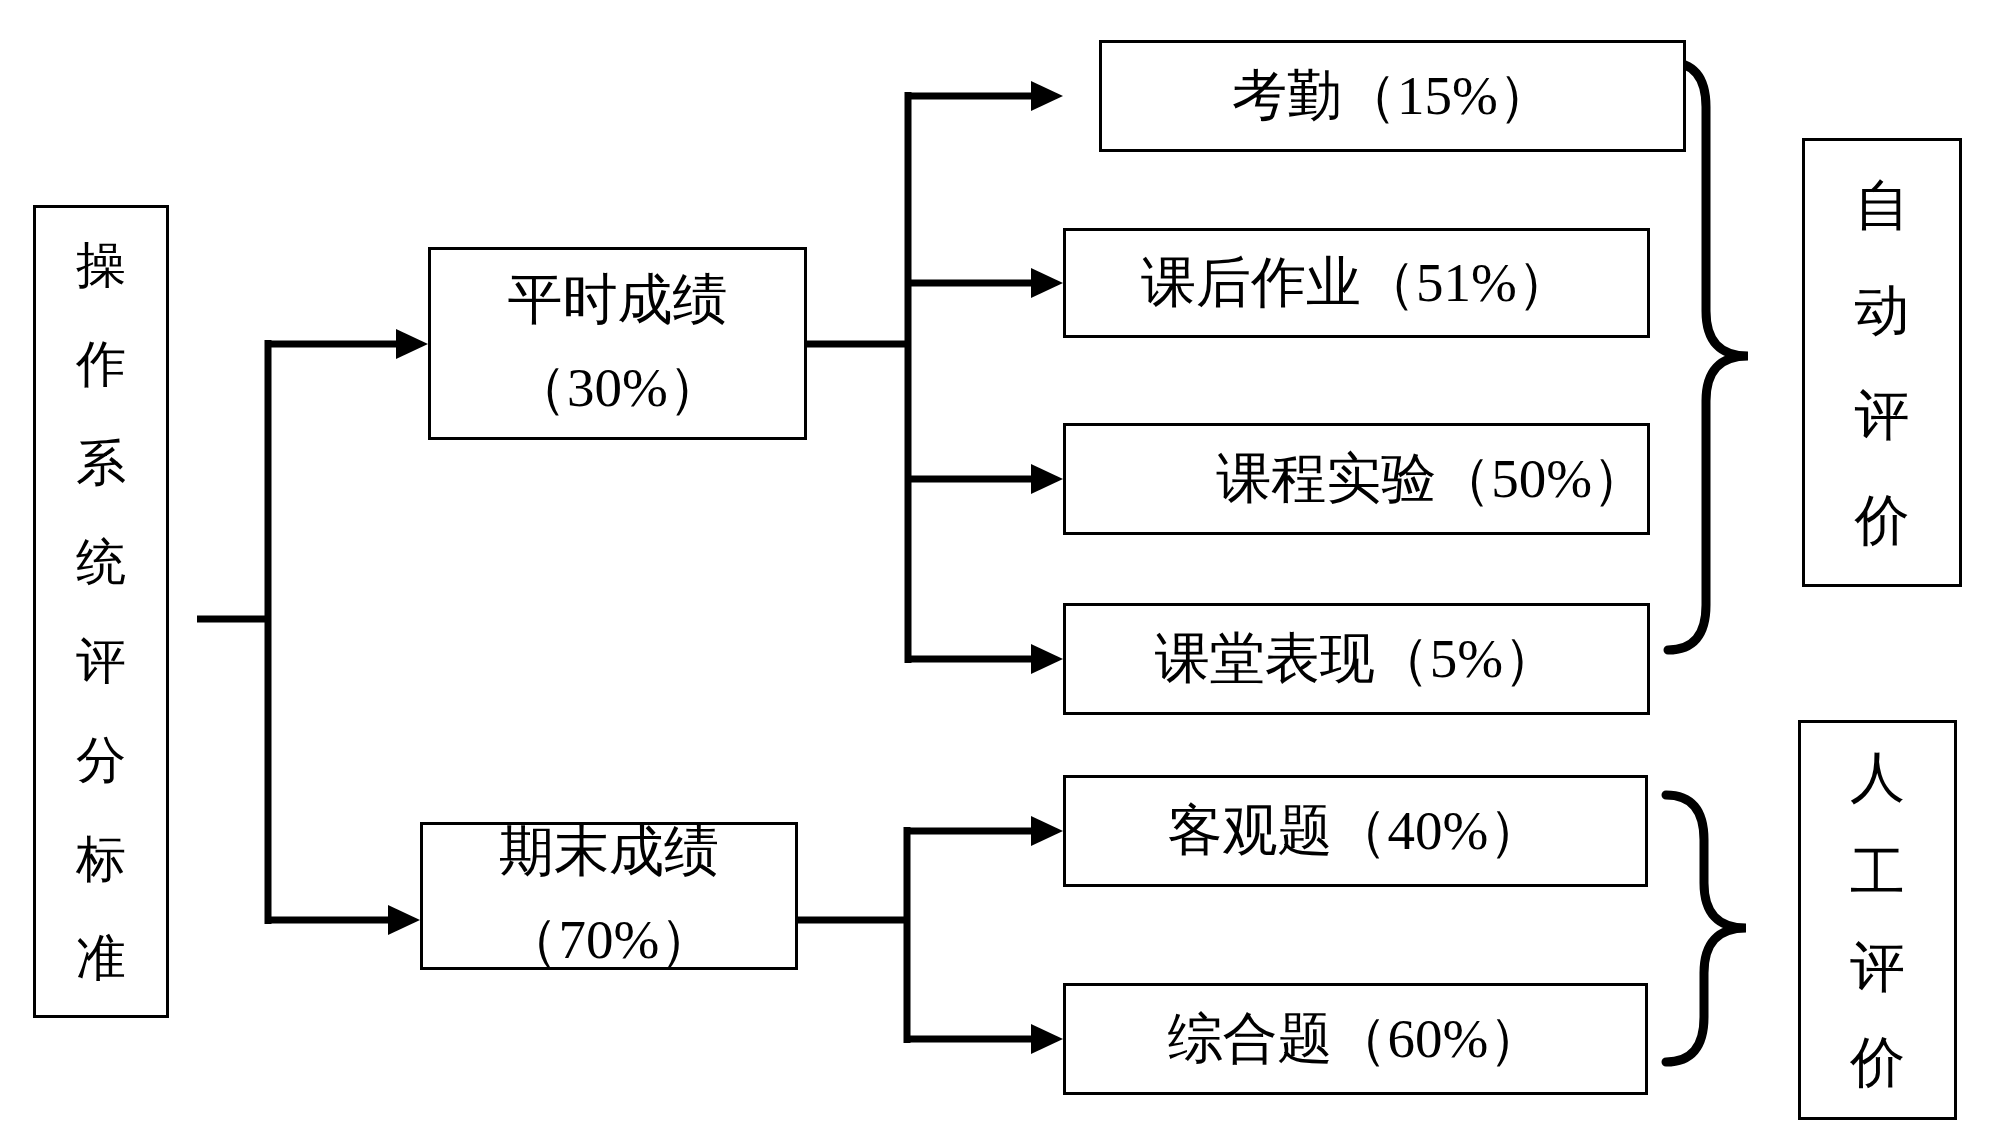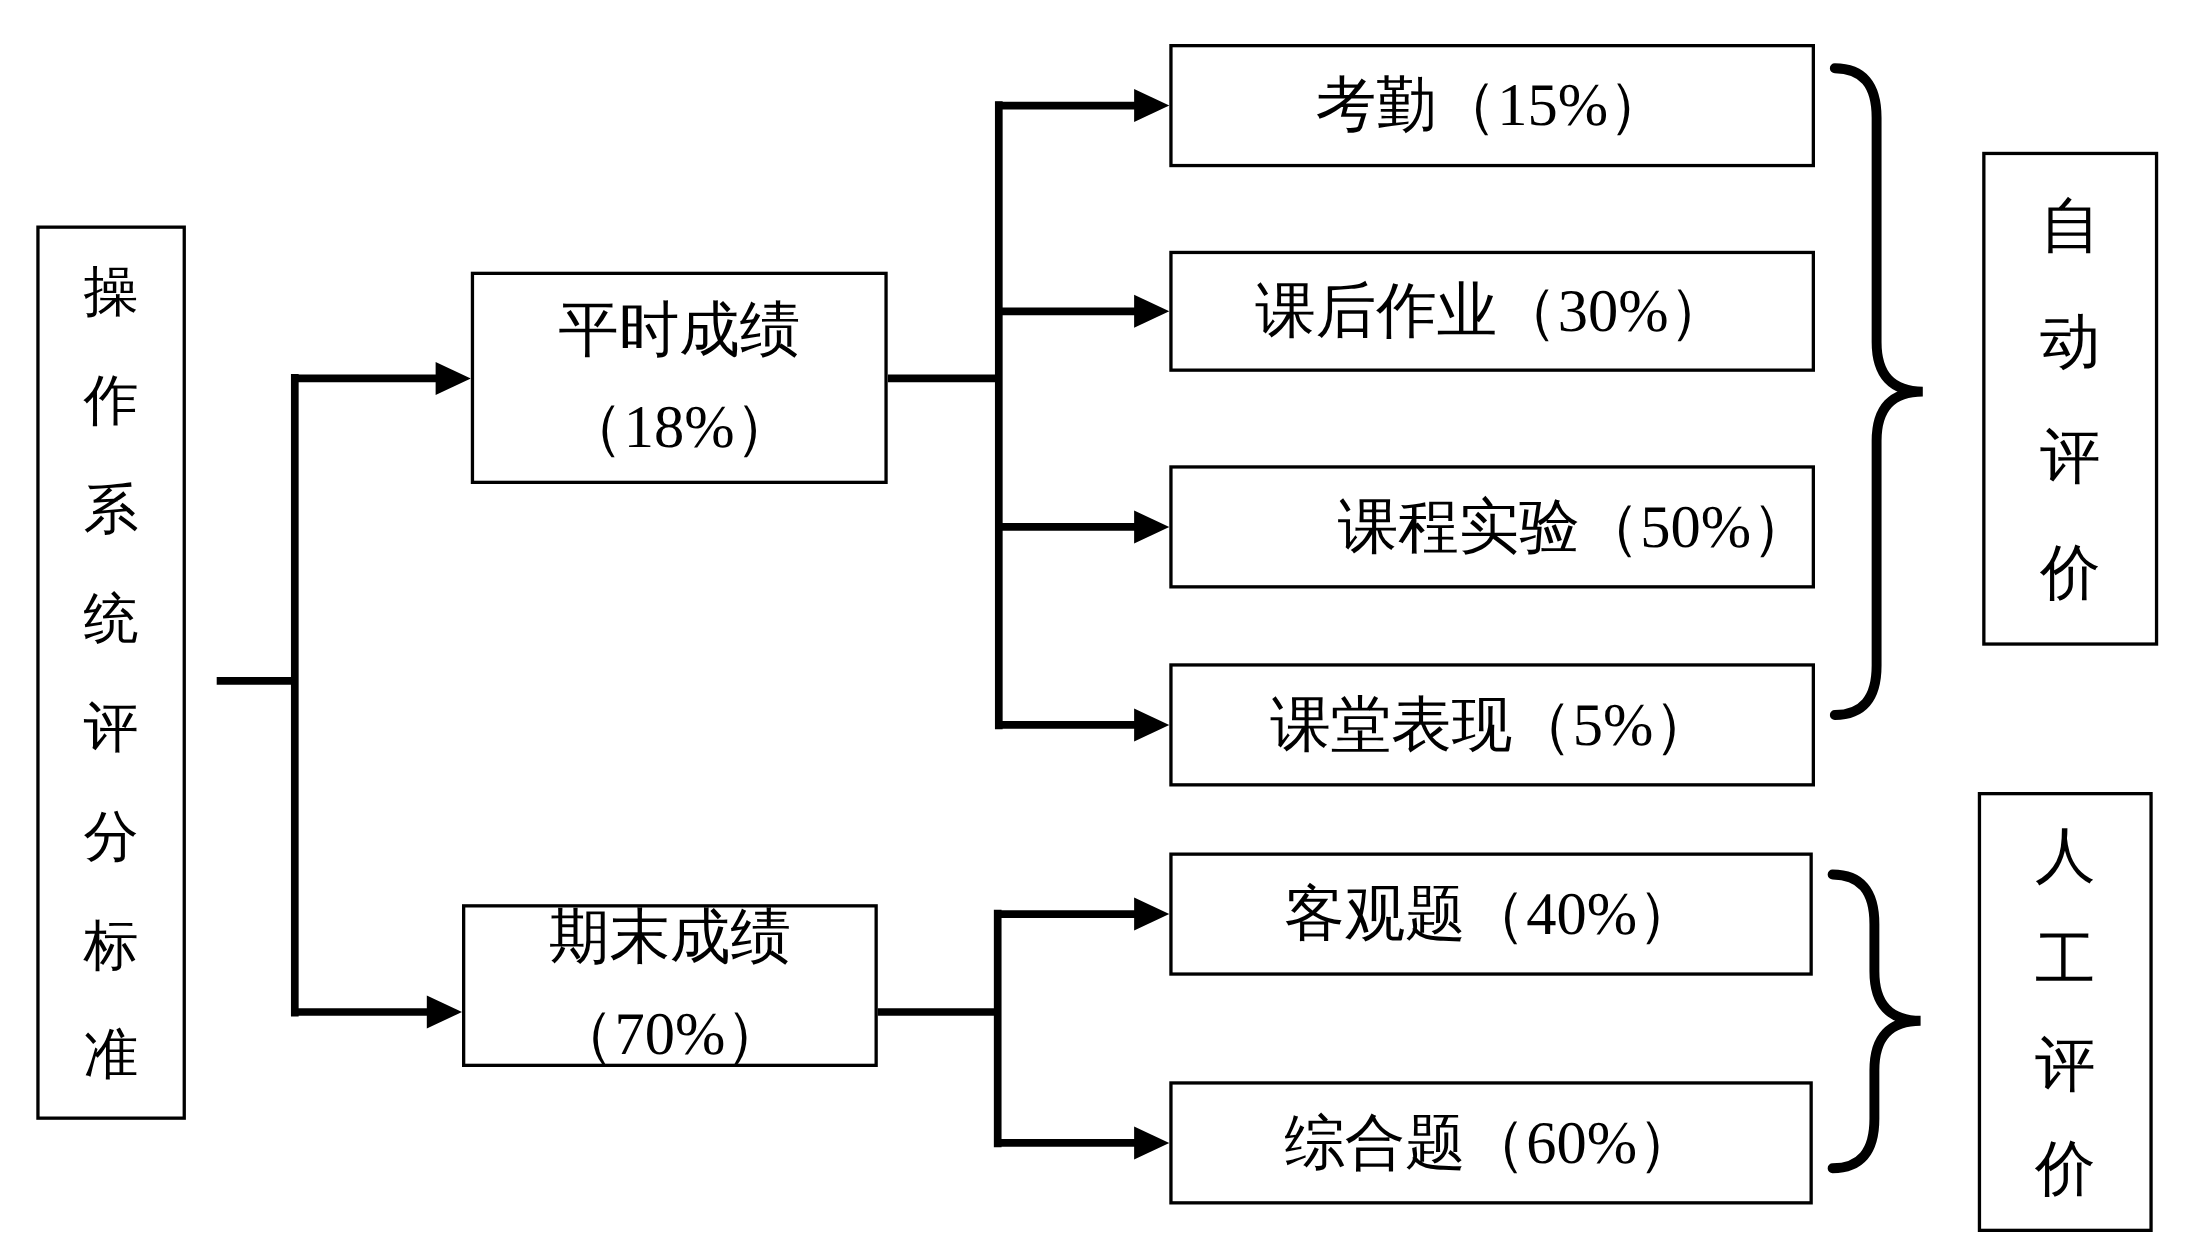--- a/index.html
+++ b/index.html
@@ -30,21 +30,21 @@
   }
   .two-line .pct{display:block;}
   
   .n-root{left:33px;top:205px;width:136px;height:813px;font-size:50px;}
   .n-root .vert{line-height:99px;}
   
   .n-regular{left:428px;top:247px;width:379px;height:193px;font-size:55px;line-height:88px;}
   .n-final{left:420px;top:822px;width:378px;height:148px;font-size:55px;line-height:88px;}
   
   .leaf{left:1063px;width:587px;height:112px;font-size:55px;}
-  .n-attendance{top:40px;}
+  .n-attendance{top:40px;margin-left:36px;}
   .n-homework{top:228px;height:110px;}
   .n-experiment{top:423px;justify-content:flex-end;}
   .n-classroom{top:603px;justify-content:center;}
   .n-objective{top:775px;width:585px;}
   .n-comprehensive{top:983px;width:585px;}
   
   .n-auto{left:1802px;top:138px;width:160px;height:449px;font-size:55px;}
   .n-auto .vert{line-height:105px;}
   .n-manual{left:1798px;top:720px;width:159px;height:400px;font-size:55px;}
   .n-manual .vert{line-height:95px;}
@@ -93,36 +93,36 @@
     </g>
   </svg>
 
   <div class="box n-root">
     <div class="vert">操作系统评分标准</div>
   </div>
 
   <div class="box n-regular two-line">
     <div>
       <span>平时成绩</span>
-      <span class="pct">（18%）</span>
+      <span class="pct">（30%）</span>
     </div>
   </div>
 
   <div class="box n-final two-line">
     <div>
       <span>期末成绩</span>
       <span class="pct">（70%）</span>
     </div>
   </div>
 
   <div class="box leaf n-attendance">
     <span>考勤（15%）</span>
   </div>
   <div class="box leaf n-homework">
-    <span>课后作业（30%）</span>
+    <span>课后作业（51%）</span>
   </div>
   <div class="box leaf n-experiment">
     <span>课程实验（50%）</span>
   </div>
   <div class="box leaf n-classroom">
     <span>课堂表现（5%）</span>
   </div>
 
   <div class="box leaf n-objective">
     <span>客观题（40%）</span>

